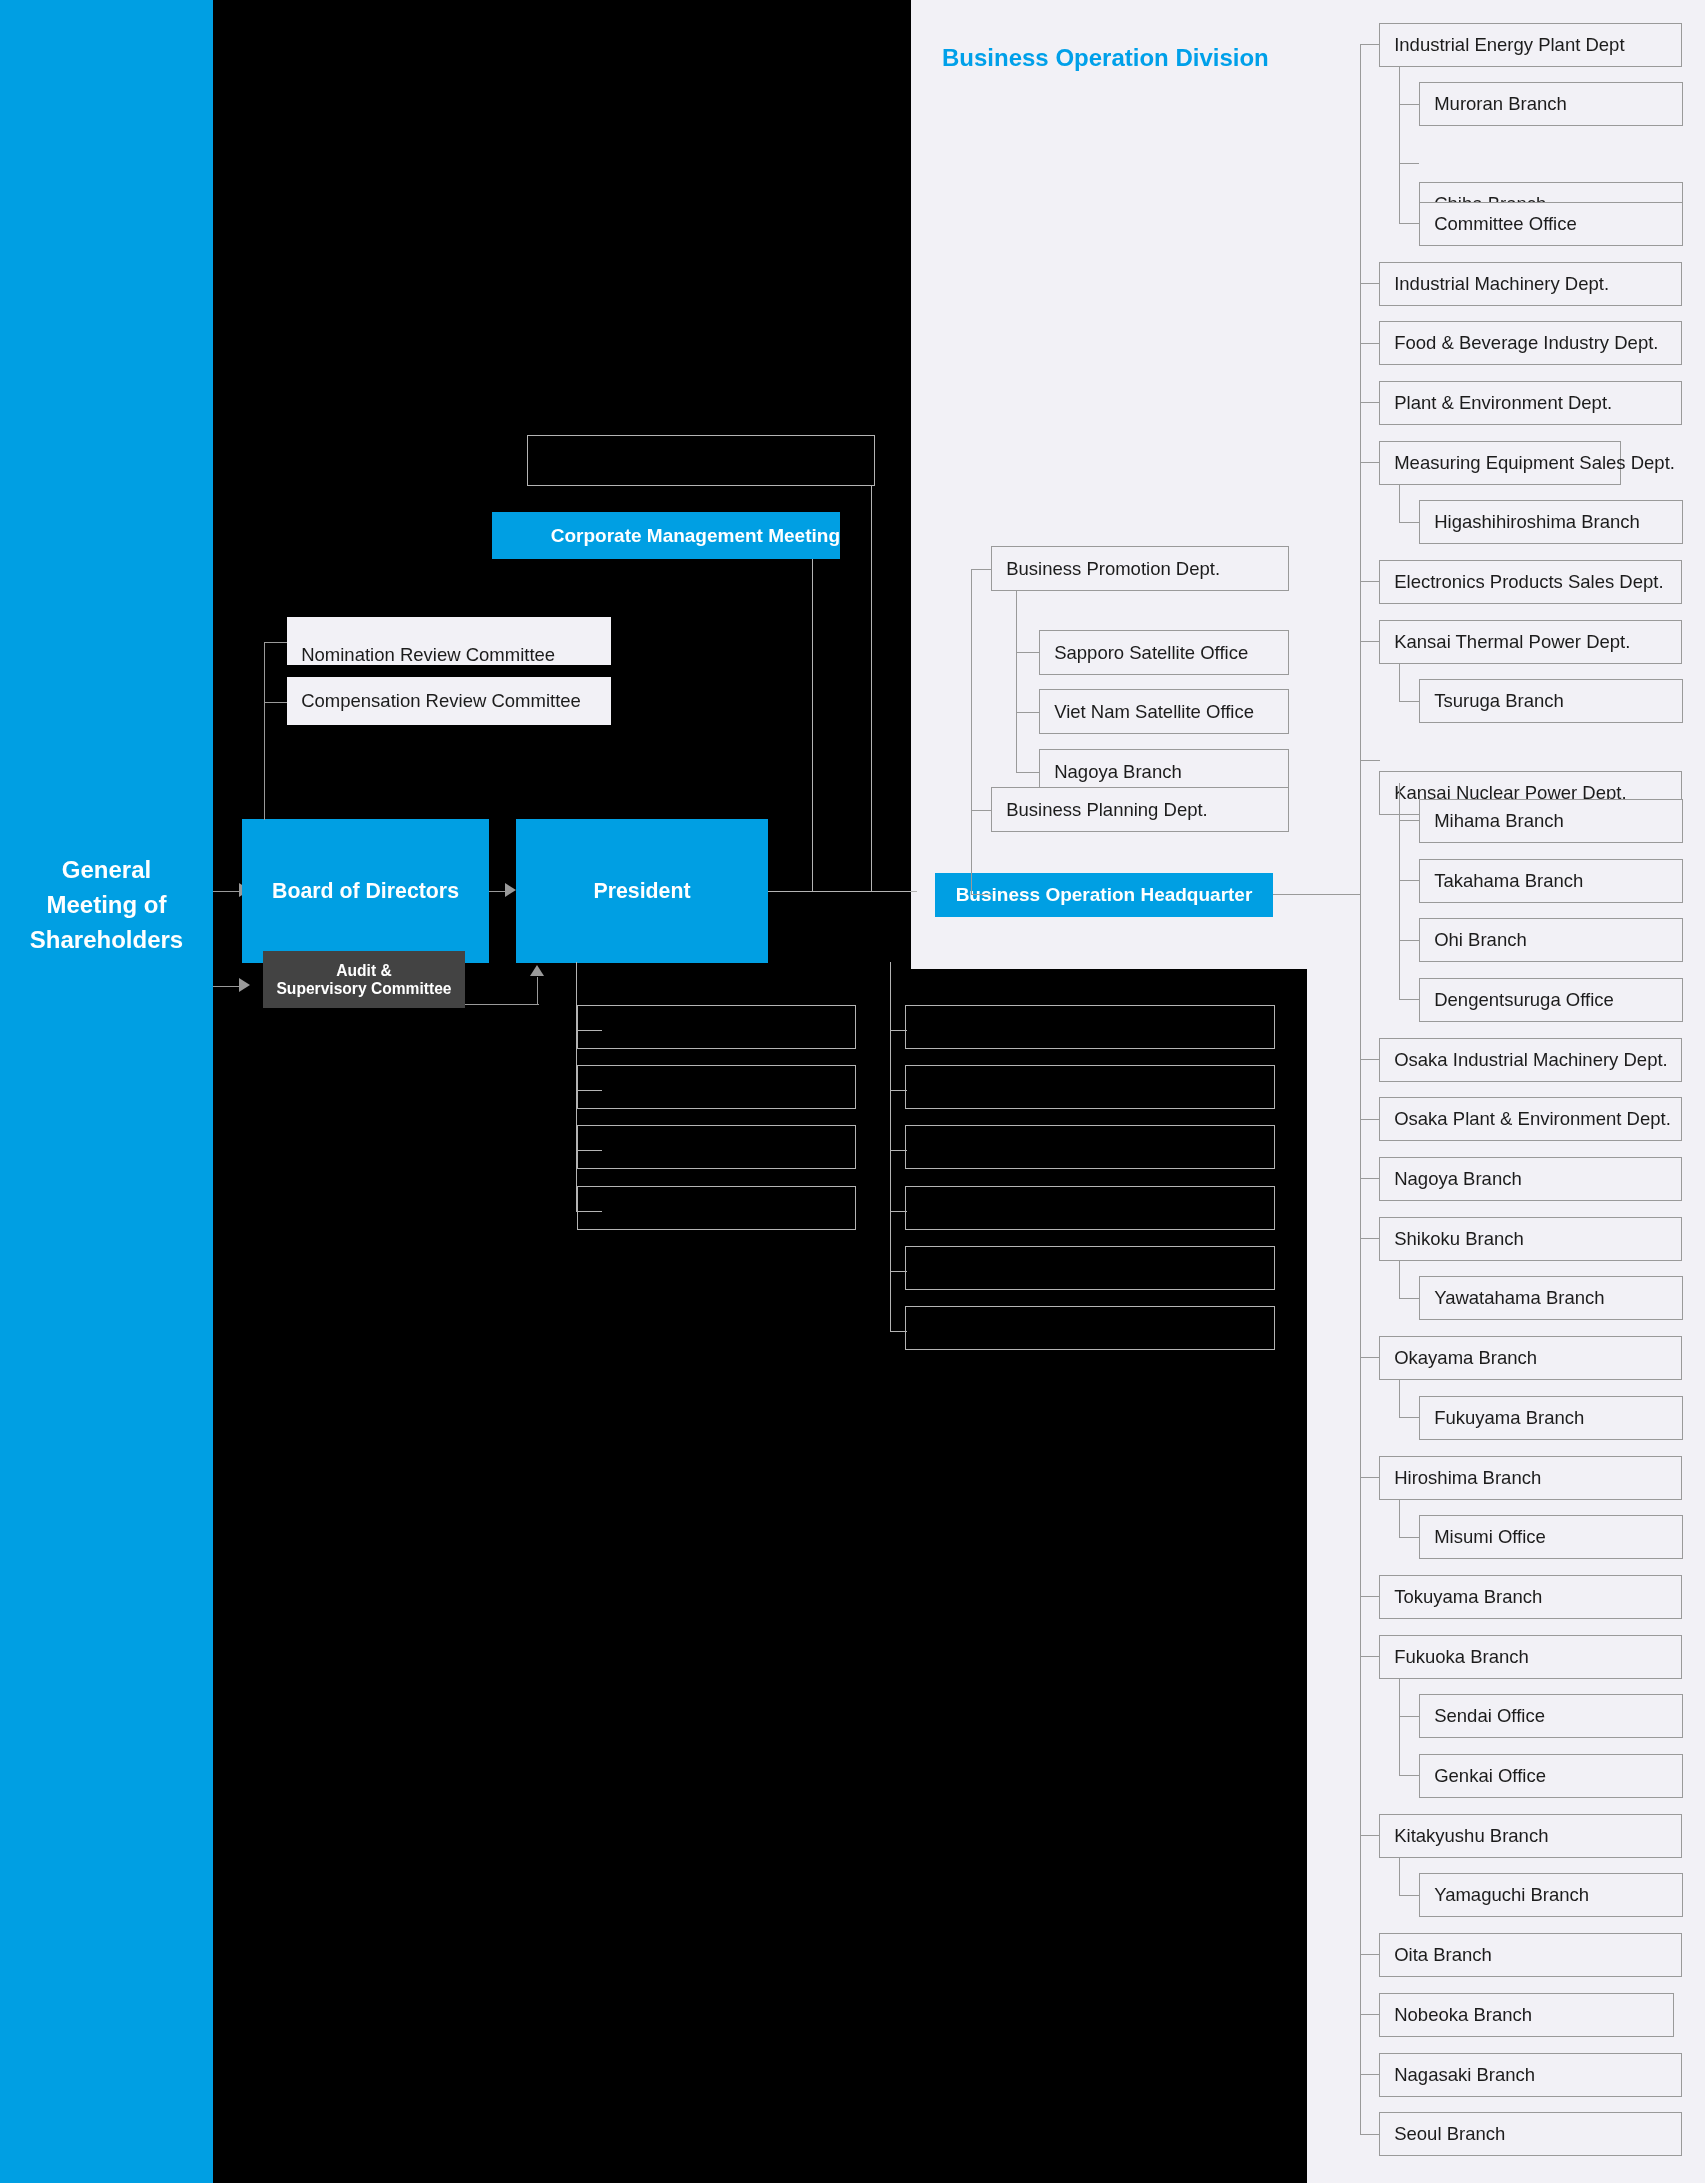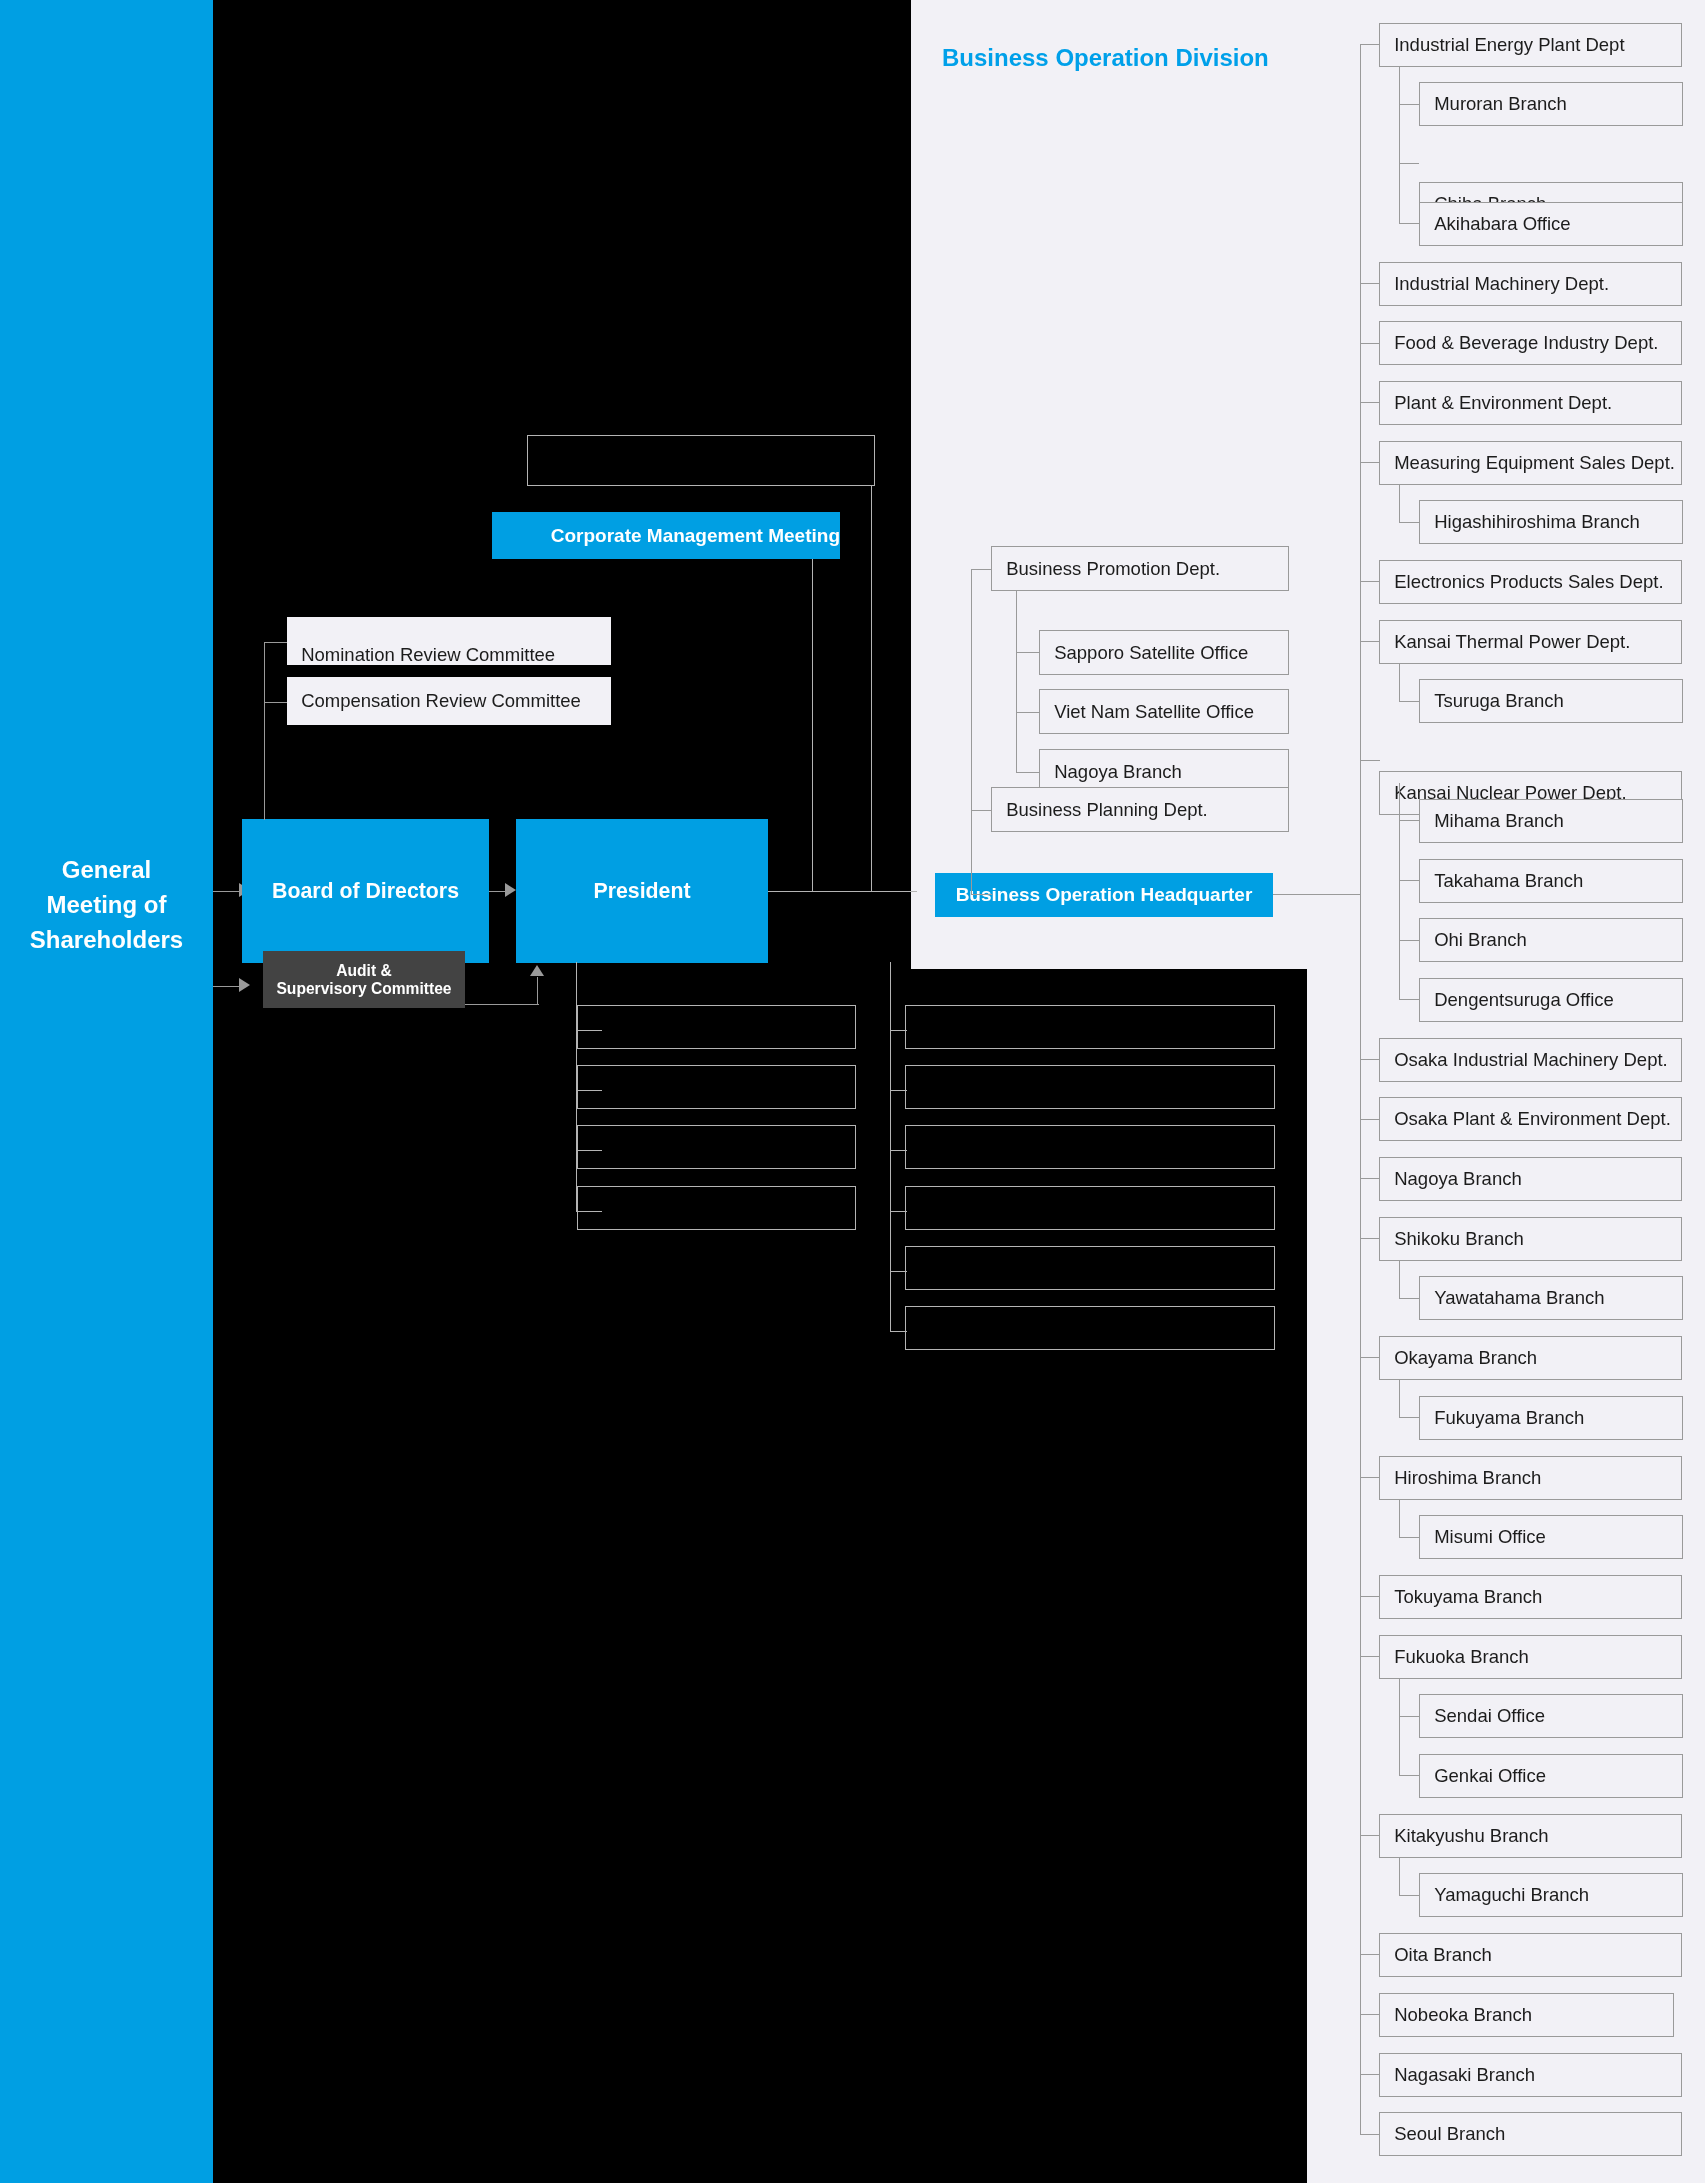--- a/index.html
+++ b/index.html
@@ -220,37 +220,37 @@
       <div class="ln h" style="left:1399px;top:104px;width:20px;"></div>
       <div class="node" style="left:1419px;top:82px;width:264px;height:44px;">
         <span>Muroran Branch</span>
       </div>
       <div class="ln h" style="left:1399px;top:163px;width:20px;"></div>
       <div class="node" style="left:1419px;top:142px;width:264px;height:44px;margin-top:40px;">
         <span>Chiba Branch</span>
       </div>
       <div class="ln h" style="left:1399px;top:223px;width:20px;"></div>
       <div class="node" style="left:1419px;top:202px;width:264px;height:44px;">
-        <span>Akihabara Office</span>
+        <span>Committee Office</span>
       </div>
       <div class="ln v" style="left:1399px;top:67px;height:157px;"></div>
       <div class="ln h" style="left:1360px;top:283px;width:20px;"></div>
       <div class="node" style="left:1379px;top:262px;width:303px;height:44px;">
         <span>Industrial Machinery Dept.</span>
       </div>
       <div class="ln h" style="left:1360px;top:343px;width:20px;"></div>
       <div class="node" style="left:1379px;top:321px;width:303px;height:44px;">
         <span>Food &amp; Beverage Industry Dept.</span>
       </div>
       <div class="ln h" style="left:1360px;top:402px;width:20px;"></div>
       <div class="node" style="left:1379px;top:381px;width:303px;height:44px;">
         <span>Plant &amp; Environment Dept.</span>
       </div>
       <div class="ln h" style="left:1360px;top:462px;width:20px;"></div>
-      <div class="node" style="left:1379px;top:441px;width:303px;height:44px;">
+      <div class="node" style="left:1379px;top:441px;width:242px;height:44px;">
         <span>Measuring Equipment Sales Dept.</span>
       </div>
       <div class="ln h" style="left:1399px;top:522px;width:20px;"></div>
       <div class="node" style="left:1419px;top:500px;width:264px;height:44px;">
         <span>Higashihiroshima Branch</span>
       </div>
       <div class="ln v" style="left:1399px;top:485px;height:38px;"></div>
       <div class="ln h" style="left:1360px;top:581px;width:20px;"></div>
       <div class="node" style="left:1379px;top:560px;width:303px;height:44px;">
         <span>Electronics Products Sales Dept.</span>

